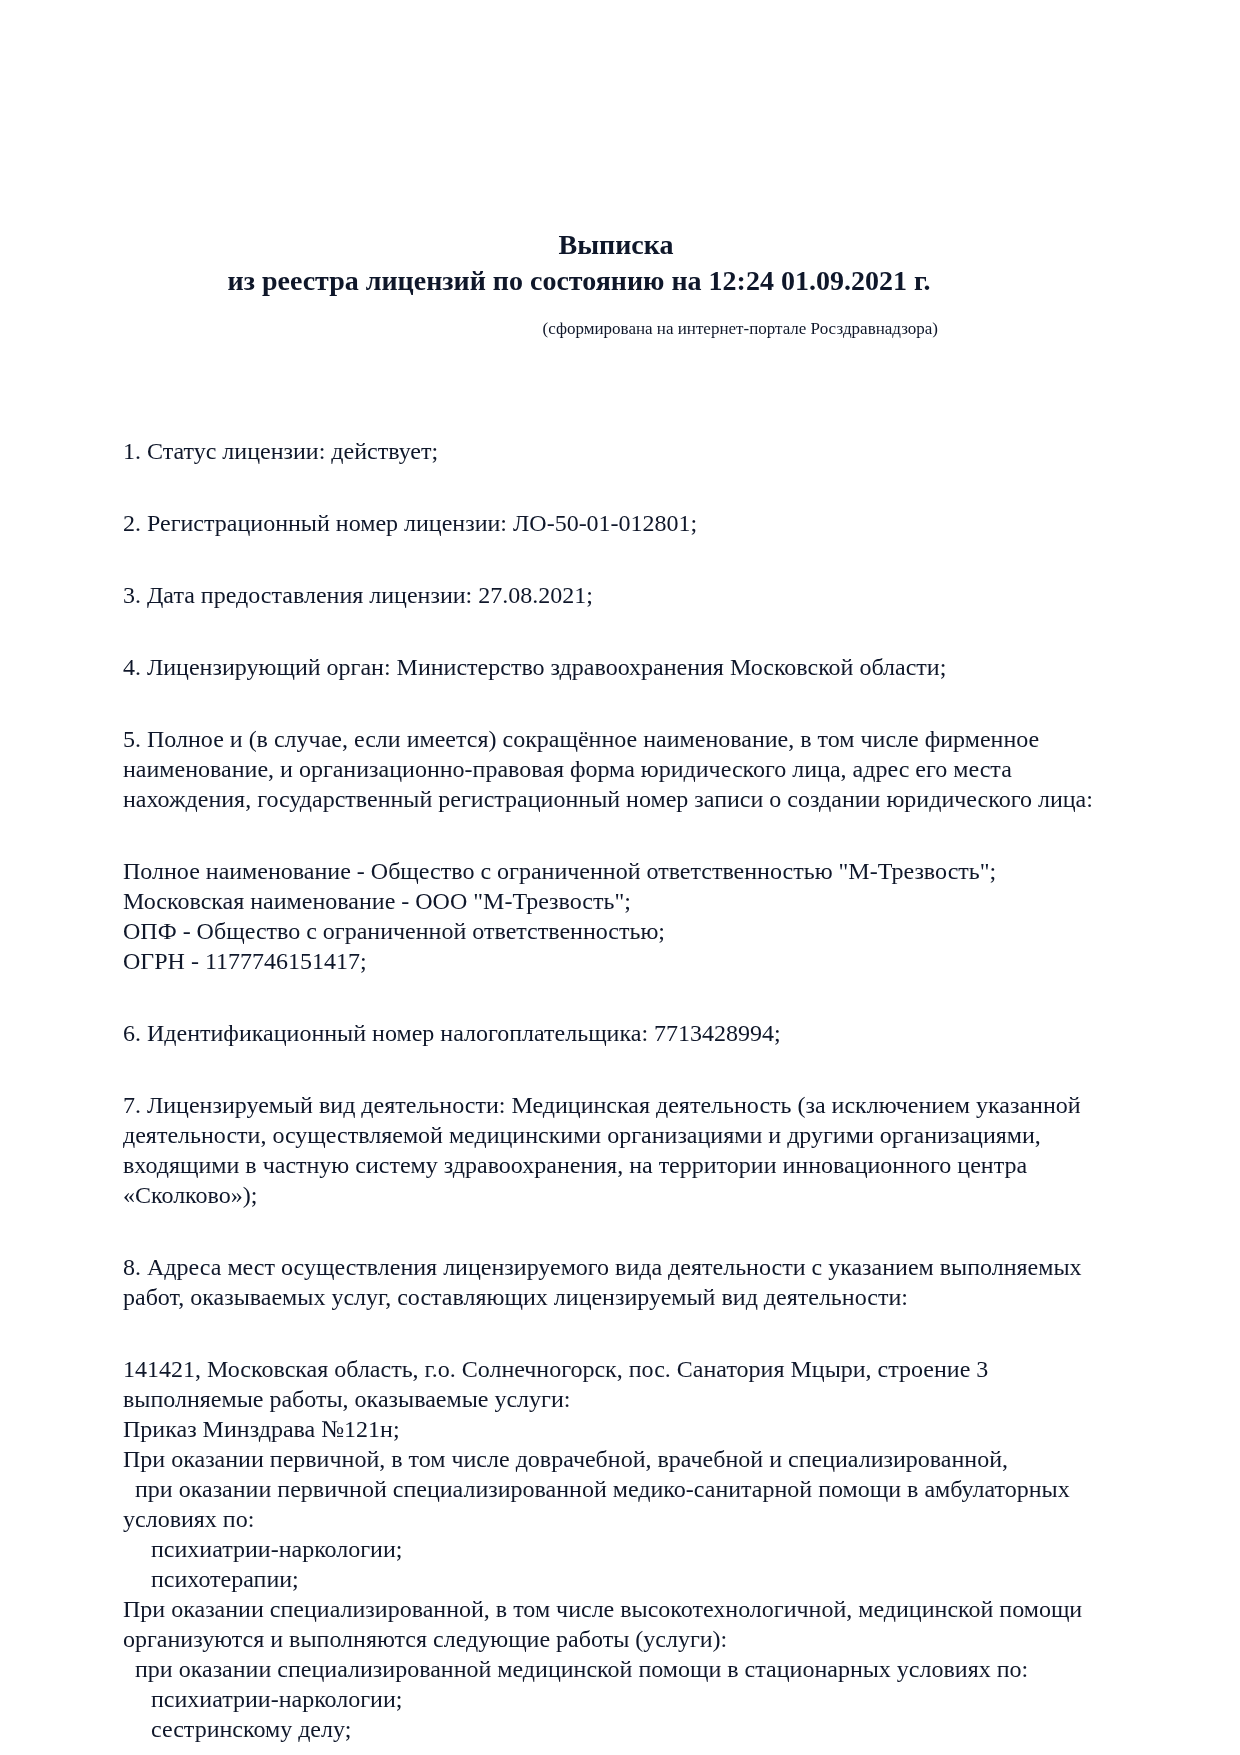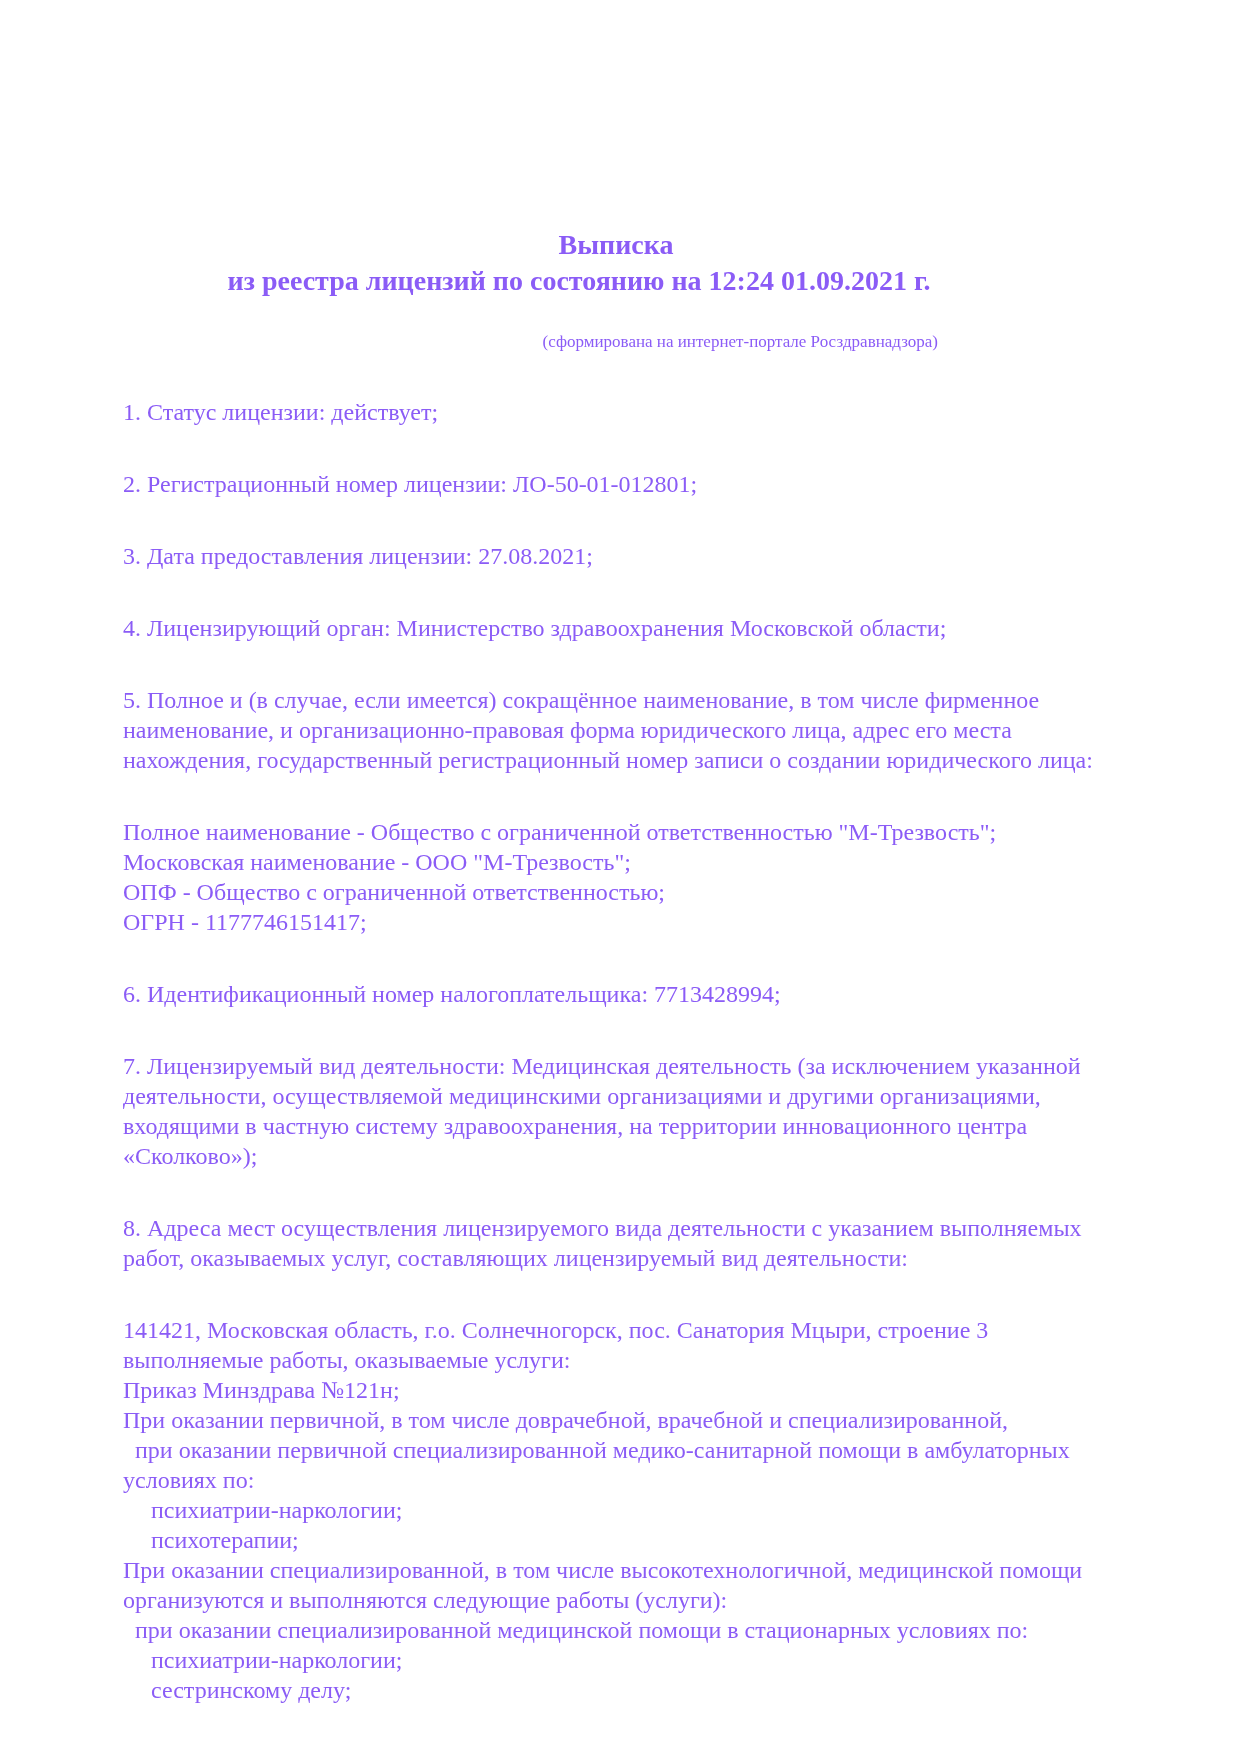--- a/index.html
+++ b/index.html
@@ -7,49 +7,49 @@
     padding: 0;
     background: #ffffff;
   }
   .page {
     position: relative;
     width: 1103px;
     height: 1755px;
     box-sizing: border-box;
     padding: 227px 68px 0 123px;
     background: #ffffff;
-    color: #8b5cf6;
+    color: #0f172a;
     font-family: "Liberation Serif", "DejaVu Serif", serif;
     overflow: hidden;
   }
   .title {
     font-size: 28px;
     font-weight: bold;
     line-height: 36px;
     text-align: center;
   }
   .title-line1 {
     text-indent: 74px; 
   }
   .subtitle {
-    margin-top: 28px;
+    margin-top: 15px;
     font-size: 17px;
     line-height: 30px;
     text-align: right;
     padding-right: 97px;
   }
   #content {
     font-size: 24px;
     line-height: 30px;
   }
   .para {
     margin-top: 42px; 
   }
   .para:first-child {
-    margin-top: 40px; 
+    margin-top: 92px; 
   }
   .line {
     white-space: nowrap;
   }
   .indent1 { padding-left: 12px; }
   .indent2 { padding-left: 28px; }
 </style>
 </head>
 <body>
 

